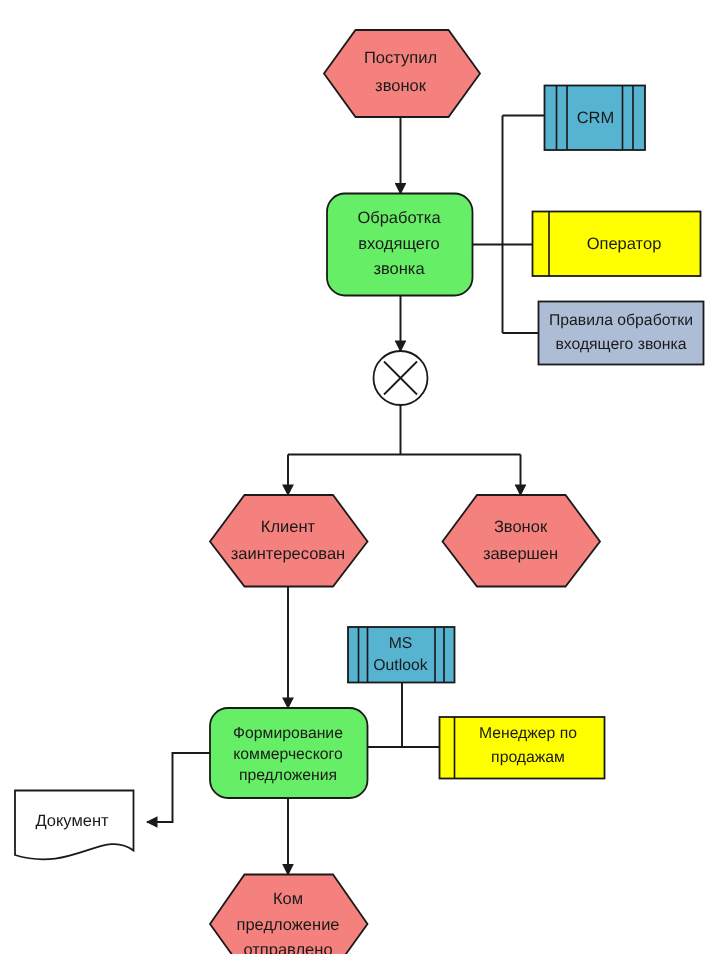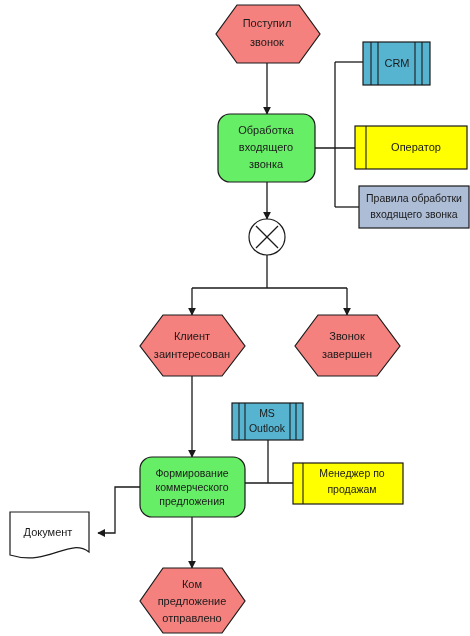--- a/index.html
+++ b/index.html
@@ -11,20 +11,21 @@
     width: 470px;
     height: 636px;
     font-family: "Liberation Sans", sans-serif;
     overflow: hidden;
   }
   #canvas {
     position: relative;
     width: 470px;
     height: 461px;
     background: #ffffff;
+    margin-top: 15px;
   }
   svg.diagram {
     display: block;
     width: 470px;
     height: 636px;
   }
   .node-text {
     font-family: "Liberation Sans", sans-serif;
     font-size: 11px;
     fill: #1a1a1a;

